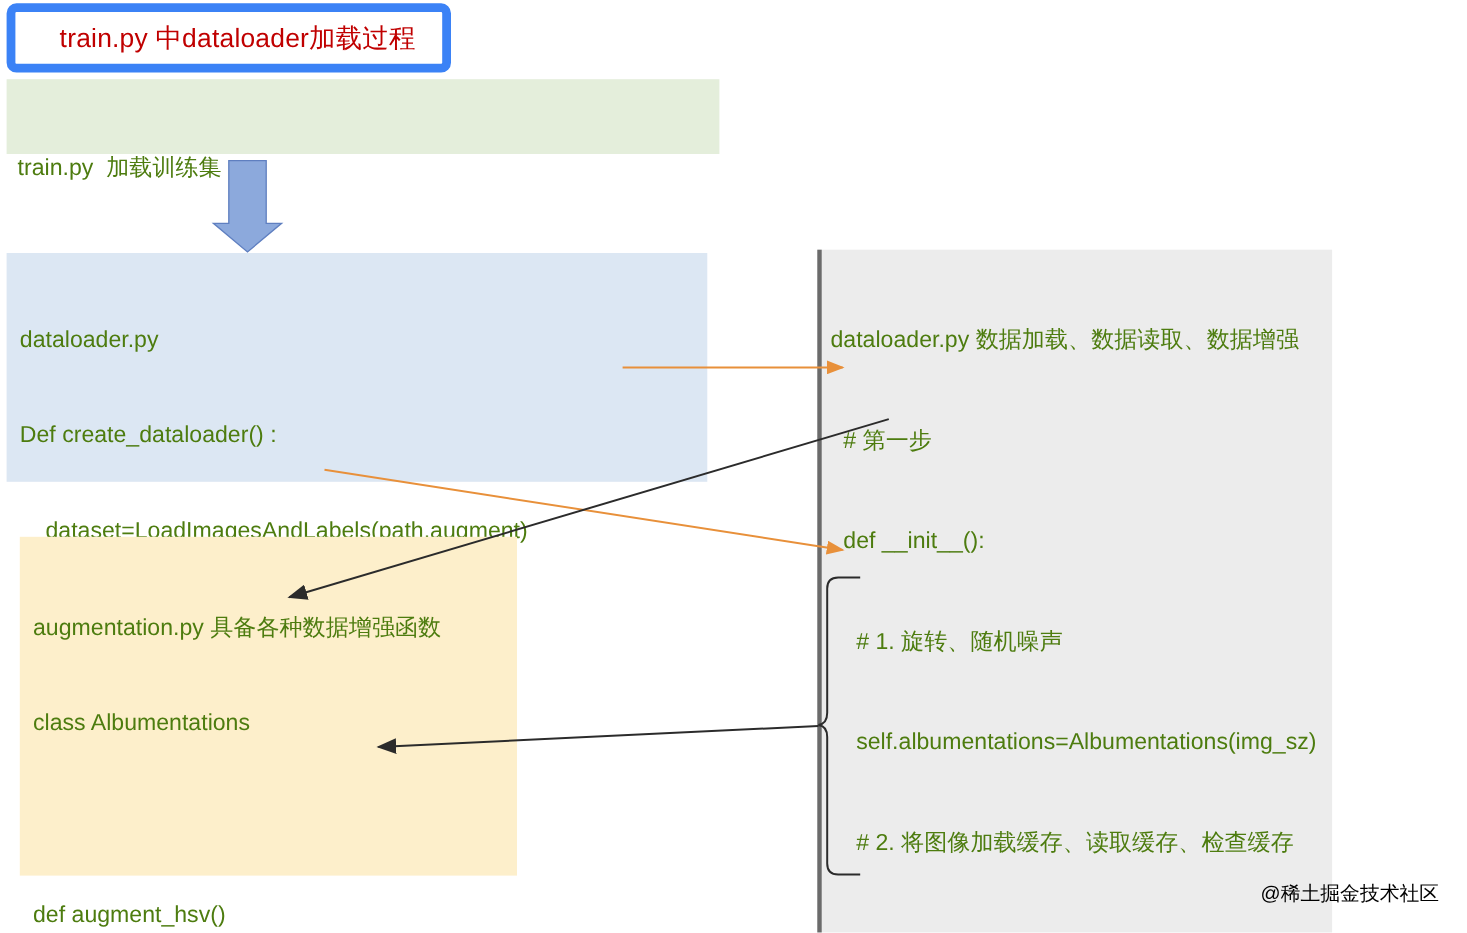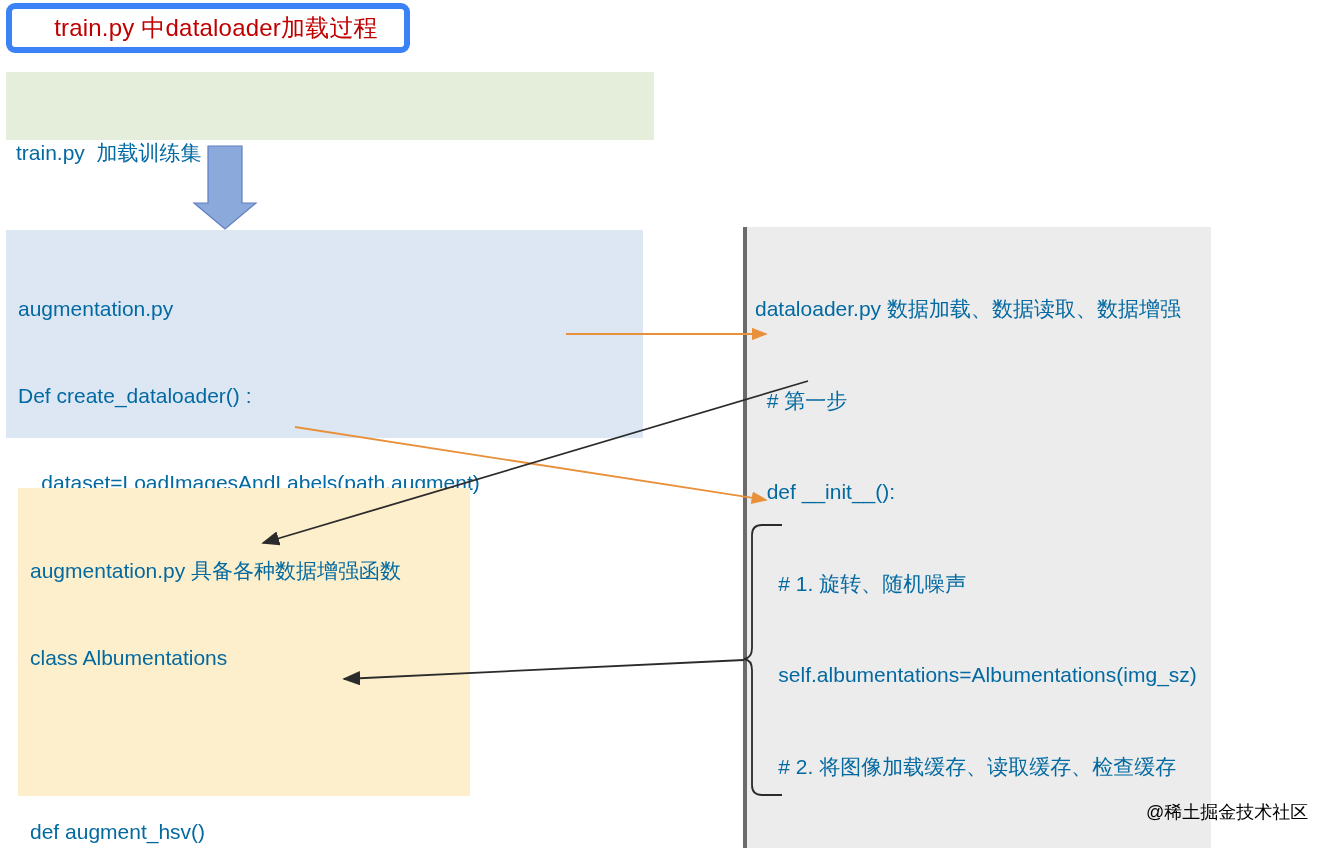--- a/index.html
+++ b/index.html
@@ -20,43 +20,43 @@
     left: 0; top: 0;
     width: 1334px;
     height: 848px;
     pointer-events: none;
   }
 
   
   #title-box {
     position: absolute;
     left: 6px; top: 3px;
-    width: 404px; height: 50px;
-    border: 6px solid #3b82f6;
+    width: 404px; height: 63px;
+    border: 8px solid #3b82f6;
     border-radius: 9px;
     background: #ffffff;
     box-sizing: border-box;
     display: flex;
     align-items: center;
     justify-content: center;
     padding-left: 16px;
   }
   #title-text {
     color: #c00000;
     font-size: 24px;
     letter-spacing: 0.2px;
     white-space: nowrap;
   }
 
   
   .block {
     position: absolute;
     box-sizing: border-box;
     font-size: 21px;
-    color: #0369a1;
+    color: #4d7c0f;
     line-height: 29px;
     white-space: pre;
   }
   .block .ln { display: block; white-space: pre; }
 
   #green-box {
     left: 6px; top: 72px;
     width: 648px; height: 68px;
     background: #e4eedb;
     padding: 8px 0 0 10px;
@@ -103,21 +103,21 @@
   <div id="title-box">
     <span id="title-text">train.py 中dataloader加载过程</span>
   </div>
 
   <div id="green-box" class="block">
     <span class="ln">train.py  加载训练集</span>
     <span class="ln">Train_loader, dataset=create_dataloader(train_path)</span>
   </div>
 
   <div id="blue-box" class="block">
-    <span class="ln">augmentation.py</span>
+    <span class="ln">dataloader.py</span>
     <span class="ln">Def create_dataloader() :</span>
     <span class="ln">    dataset=LoadImagesAndLabels(path,augment)</span>
     <span class="ln">    # 第二步：读取数据、数据增强</span>
     <span class="ln">    loader=InfiniteDataLoader</span>
     <span class="ln">    return loader(dataset)</span>
   </div>
 
   <div id="yellow-box" class="block">
     <span class="ln">augmentation.py 具备各种数据增强函数</span>
     <span class="ln">class Albumentations</span>

